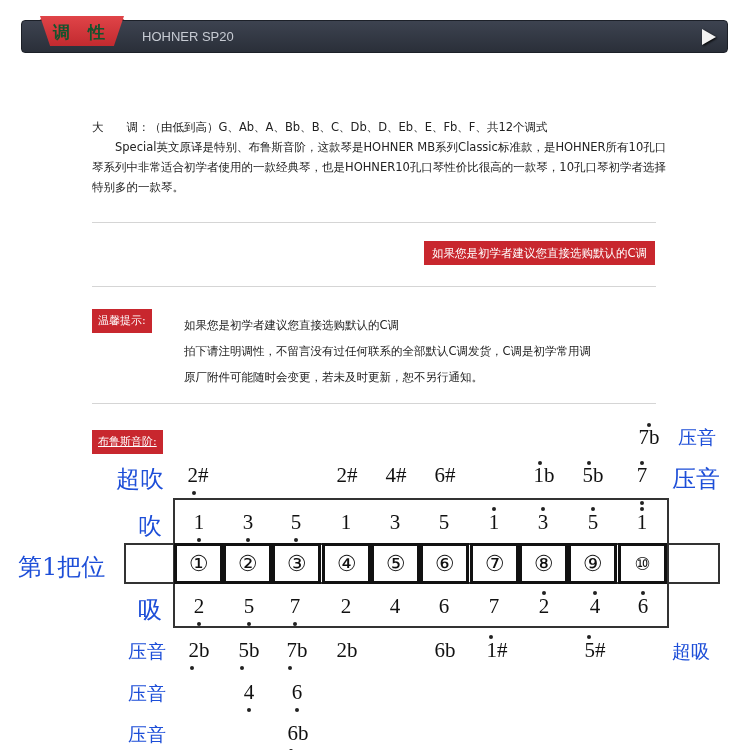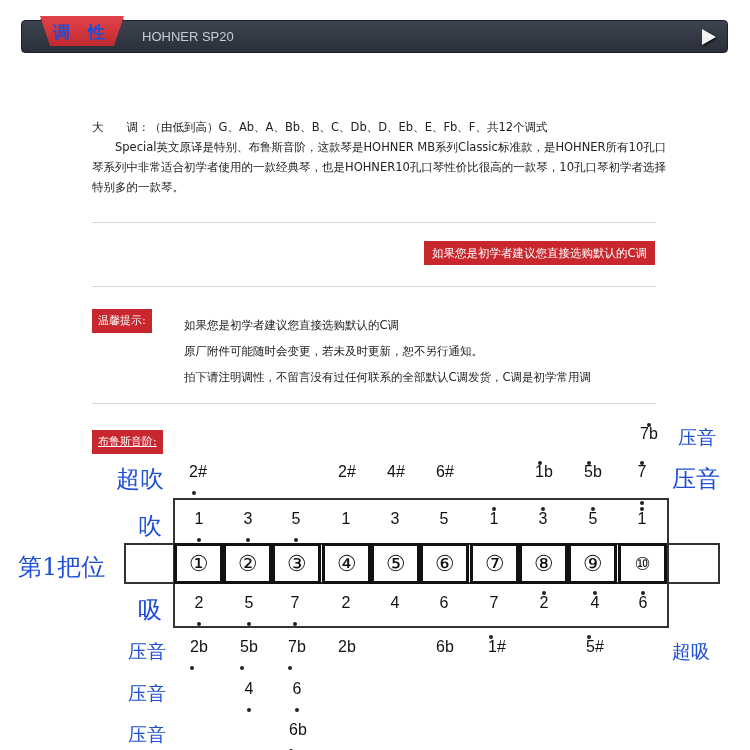--- a/index.html
+++ b/index.html
@@ -5,33 +5,33 @@
   html,body{margin:0;padding:0;background:#fff;}
   body{width:750px;height:750px;position:relative;overflow:hidden;font-family:"DejaVu Sans",sans-serif;color:#222;}
   .abs{position:absolute;}
   
   .hdr{left:21px;top:20px;width:707px;height:33px;border-radius:4px;
        background:linear-gradient(#3d4350,#2a2f39);border:1px solid #1c2028;box-sizing:border-box;}
   .tab{left:40px;top:16px;width:84px;height:30px;
        background:linear-gradient(#e04448,#c22a2f);
        clip-path:polygon(0 0,100% 0,88% 100%,12% 100%);}
   .tab-top{left:36px;top:16px;width:92px;height:4px;background:#a01c22;clip-path:polygon(4% 100%,10% 0,90% 0,96% 100%);}
-  .tab-label{left:40px;top:21px;width:84px;text-align:center;color:#1d4ed8;font-weight:bold;font-size:17px;letter-spacing:6px;}
+  .tab-label{left:40px;top:21px;width:84px;text-align:center;color:#14532d;font-weight:bold;font-size:17px;letter-spacing:6px;}
   .hdr-title{left:142px;top:29px;color:#c7cbd3;font-size:13px;font-family:"Liberation Sans",sans-serif;}
   .play{left:702px;top:29px;width:0;height:0;border-top:8px solid transparent;border-bottom:8px solid transparent;border-left:14px solid #f2f2f2;filter:drop-shadow(1px 1px 1px #000);}
   
   .txt{font-size:11.5px;line-height:20px;font-family:"DejaVu Sans",sans-serif;color:#222;}
   .hr{height:1px;background:#d5d5d5;left:92px;width:564px;}
   .redbtn{background:#c8272e;color:#fff;font-size:11.5px;line-height:24px;padding:0 8px;white-space:nowrap;}
   .redlbl{background:#c8272e;color:#fff;font-size:11px;line-height:24px;padding:0 6px;white-space:nowrap;}
   
   .serif{font-family:"DejaVu Serif","Liberation Serif",serif;color:#1d4ed8;}
   .big{font-size:24px;}
   .mid{font-size:19px;}
-  .note{position:absolute;width:40px;text-align:center;font-size:16px;font-family:Liberation Sans, sans-serif;color:#111;}
+  .note{position:absolute;width:40px;text-align:center;font-size:21px;font-family:Liberation Serif, serif;color:#111;}
   .note .dt{position:absolute;left:50%;width:4px;height:4px;margin-left:-2px;border-radius:50%;background:#222;}
   .box{border:2px solid #333;box-sizing:border-box;}
   .hole{position:absolute;top:543px;width:49px;height:41px;border:3px solid #111;box-sizing:border-box;background:#fff;
         font-size:22px;text-align:center;line-height:35px;font-family:"DejaVu Sans",sans-serif;color:#111;}
 </style>
 </head>
 <body>
 
 <div class="abs hdr"></div>
 <div class="abs tab-top"></div>
@@ -47,22 +47,22 @@
 
 <div class="abs hr" style="top:222px;"></div>
 
 <div class="abs redbtn" style="right:95px;top:241px;">如果您是初学者建议您直接选购默认的C调</div>
 
 <div class="abs hr" style="top:286px;"></div>
 
 <div class="abs redlbl" style="left:92px;top:309px;">温馨提示:</div>
 <div class="abs txt" style="left:184px;top:312px;line-height:26px;">
   <div>如果您是初学者建议您直接选购默认的C调</div>
+  <div>拍下请注明调性，不留言没有过任何联系的全部默认C调发货，C调是初学常用调</div>
   <div>原厂附件可能随时会变更，若未及时更新，恕不另行通知。</div>
-  <div>拍下请注明调性，不留言没有过任何联系的全部默认C调发货，C调是初学常用调</div>
 </div>
 
 <div class="abs hr" style="top:403px;"></div>
 
 <div class="abs redlbl" style="left:92px;top:430px;text-decoration:underline;">布鲁斯音阶:</div>
 
 <div class="abs serif mid" style="left:678px;top:425px;">压音</div>
 <div class="abs serif big" style="left:116px;top:463px;">超吹</div>
 <div class="abs serif big" style="left:672px;top:463px;">压音</div>
 <div class="abs serif big" style="left:138px;top:510px;">吹</div>

